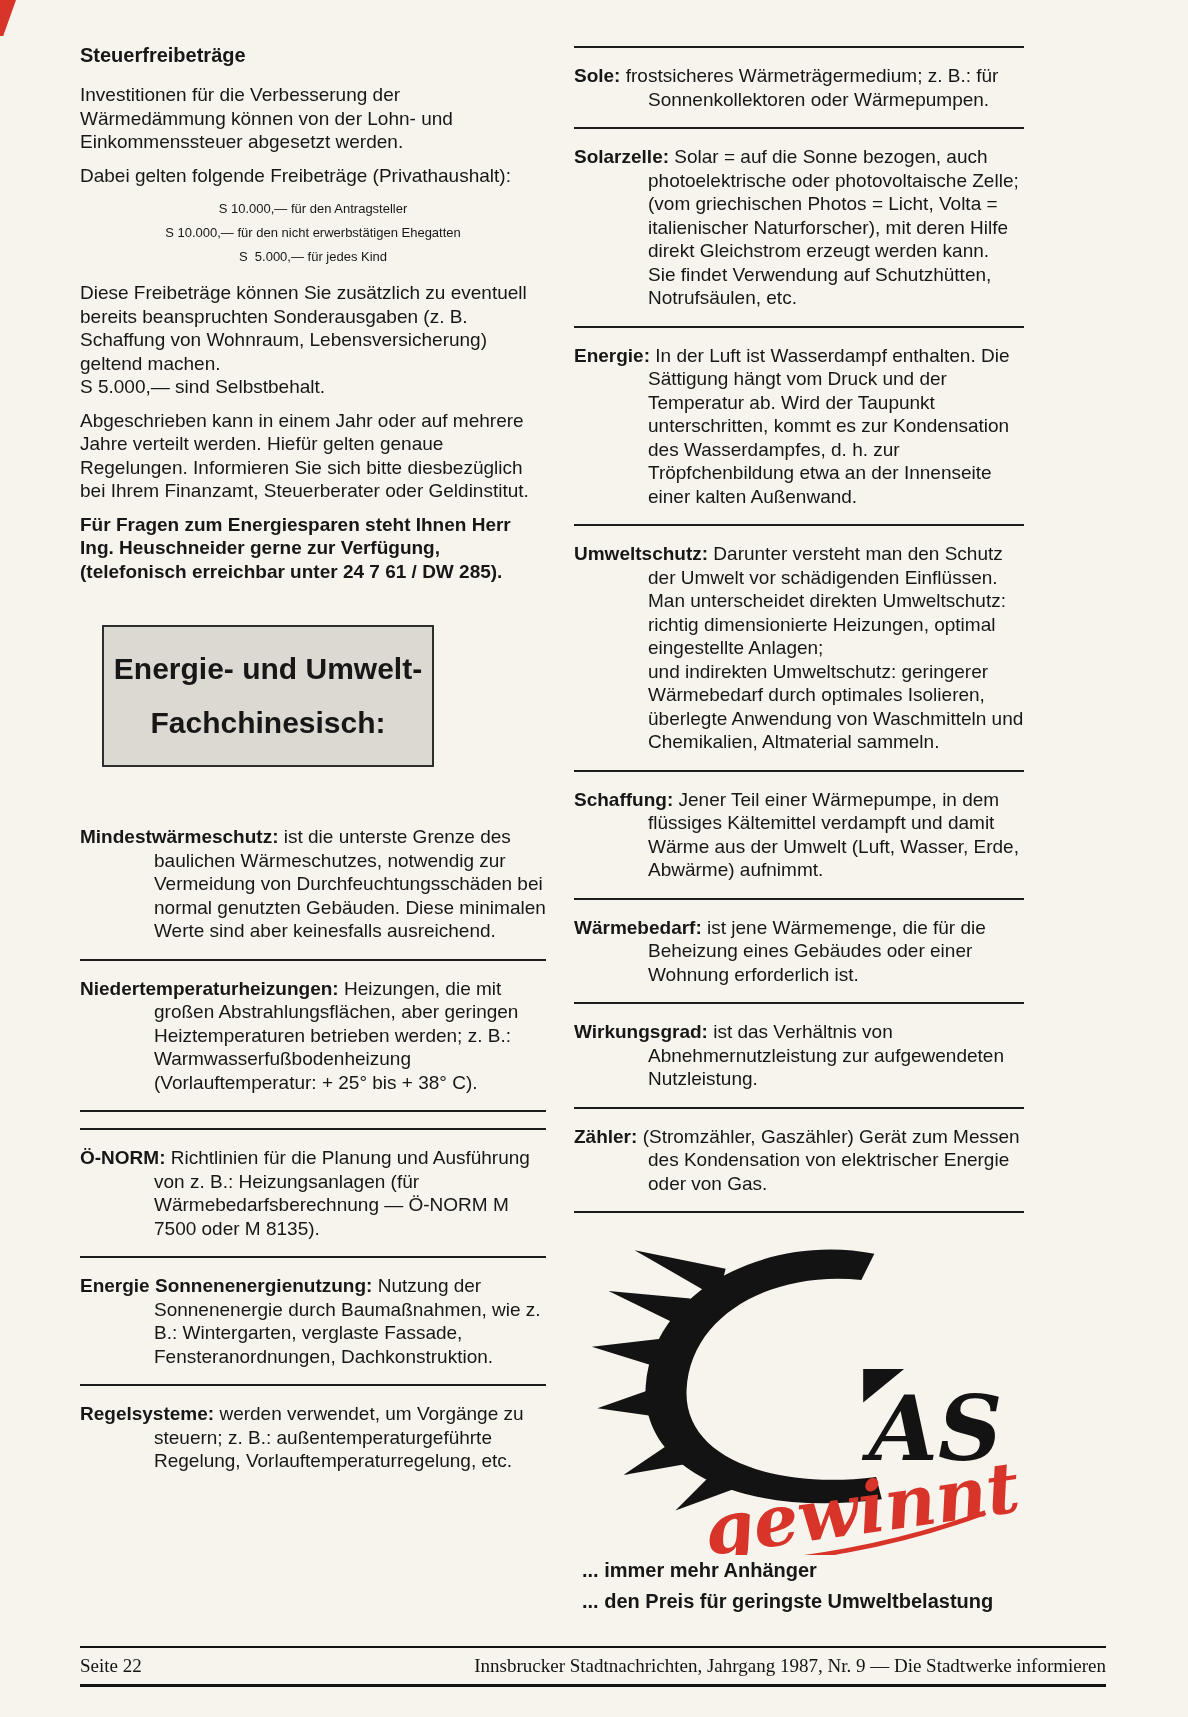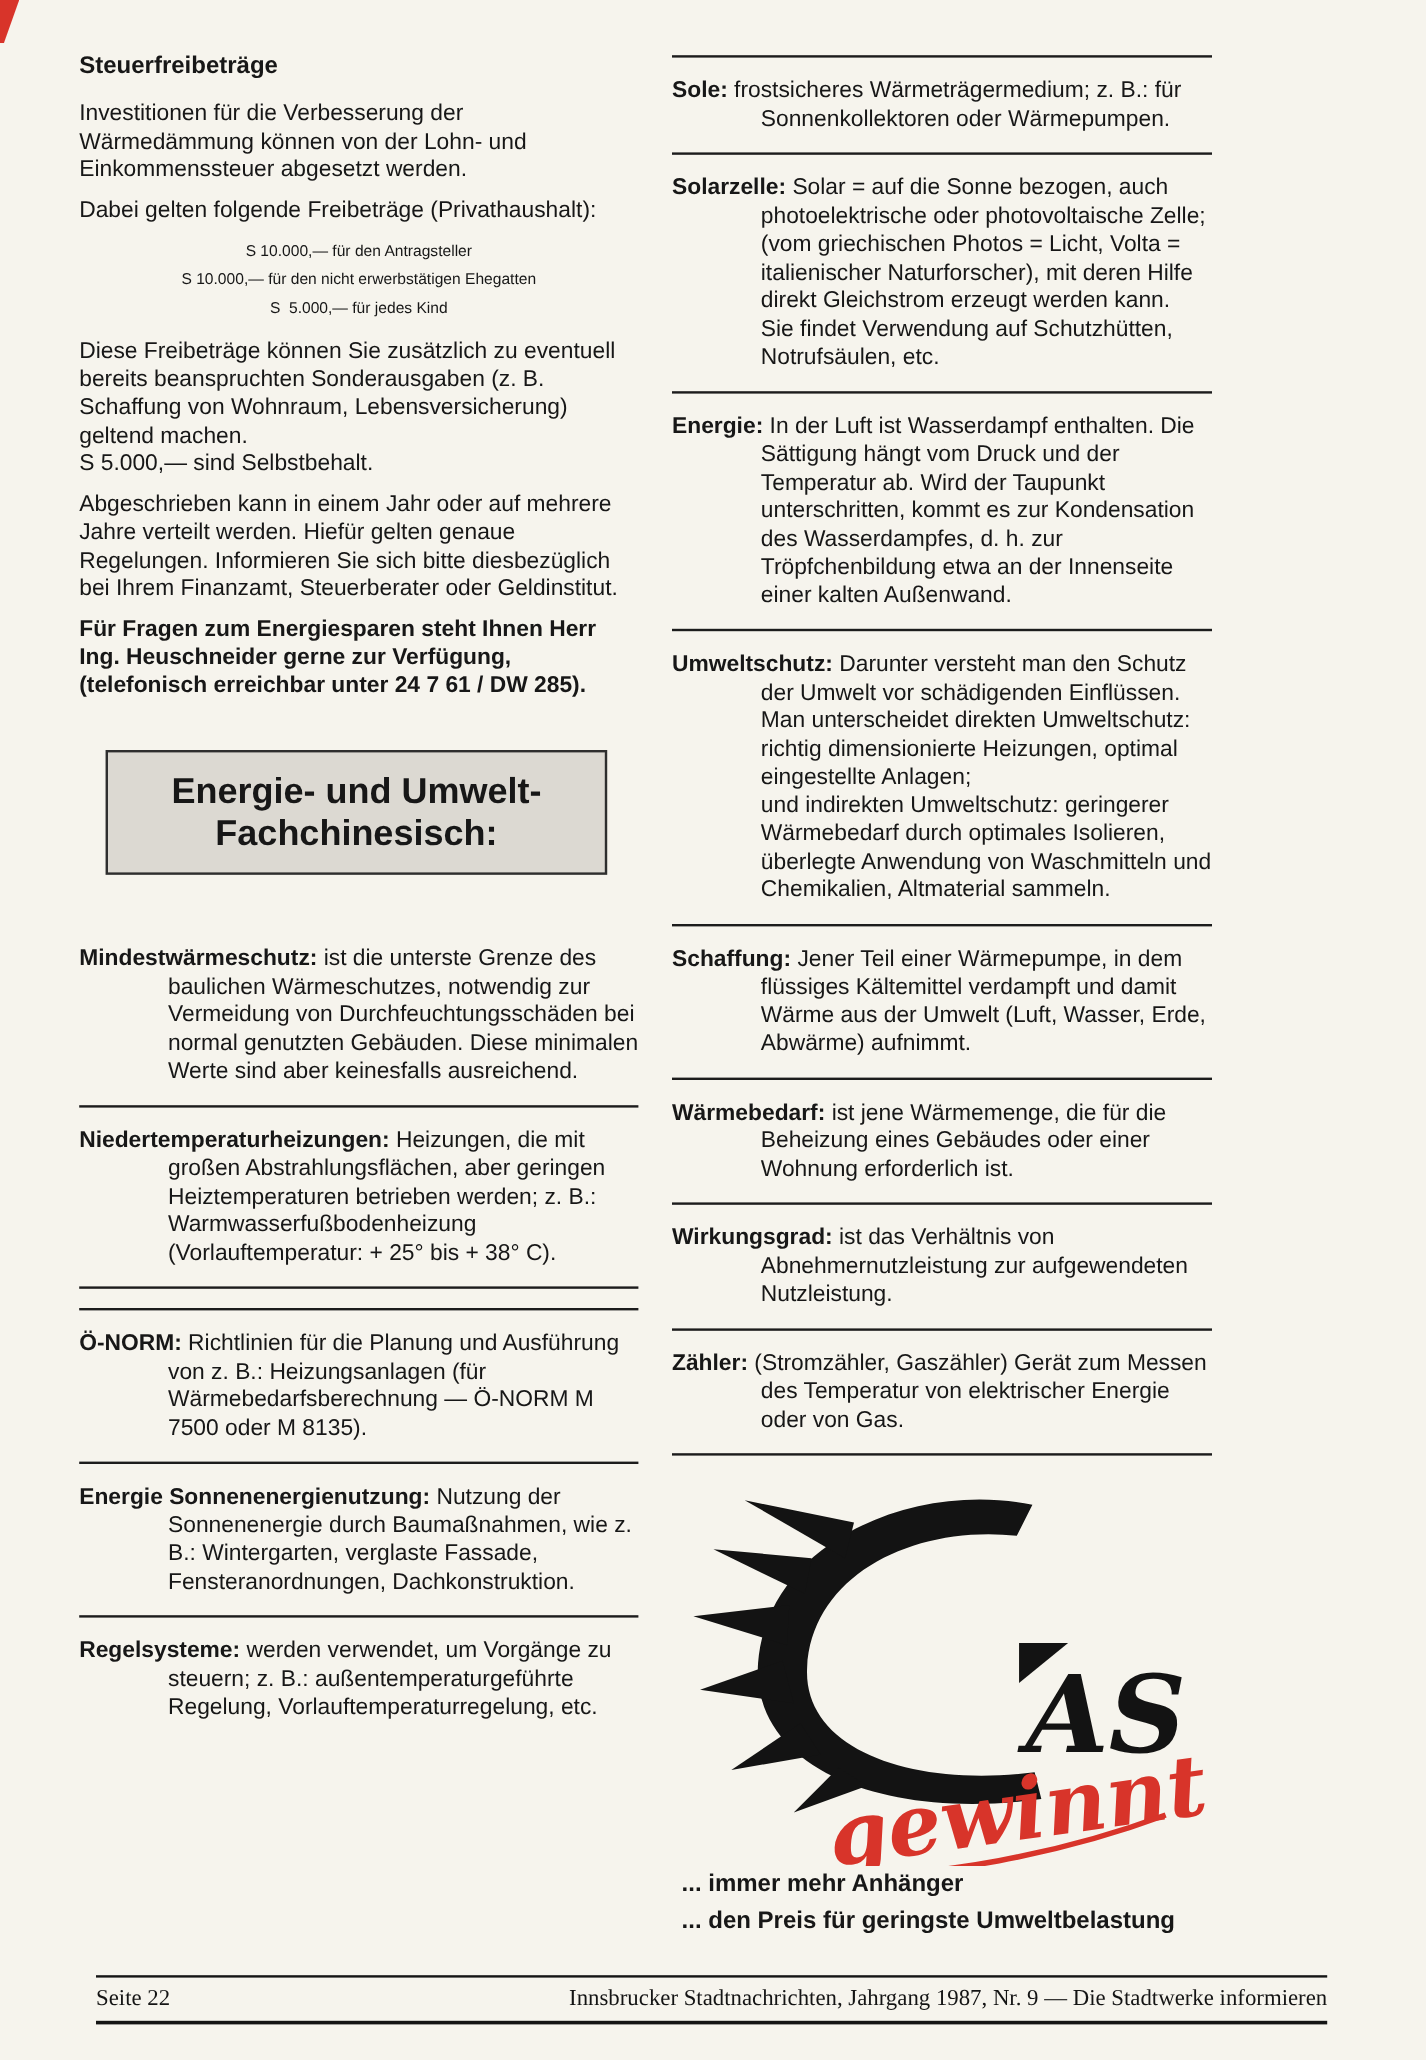--- a/index.html
+++ b/index.html
@@ -5,37 +5,37 @@
   html, body { margin: 0; padding: 0; }
   body {
     width: 1188px; height: 1717px; position: relative; overflow: hidden;
     background: #f6f4ed; color: #171717;
     font-family: "Liberation Sans", sans-serif;
   }
   .corner-mark {
     position: absolute; left: 0; top: 0; width: 16px; height: 36px;
     background: #d8342a; clip-path: polygon(0 0, 100% 0, 20% 100%, 0 100%);
   }
-  .page { position: absolute; left: 66px; top: 44px; width: 1026px; }
+  .page { position: absolute; left: 80px; top: 44px; width: 1026px; }
   .columns { display: flex; }
   .col-left { width: 466px; margin-right: 28px; }
   .col-right { width: 450px; }
 
   .sec-heading { font-size: 20px; font-weight: bold; margin: 0 0 16px 0; }
   .para { font-size: 19px; line-height: 23.5px; margin: 0 0 10px 0; }
   .prewrap { white-space: pre-line; }
   .bold { font-weight: bold; }
   .allowances { margin: 2px 0 12px 0; }
   .allowances div { font-size: 13px; line-height: 24px; text-align: center; }
 
   .glossary-box {
-    margin: 42px 4px 58px 22px; width: 418px; box-sizing: border-box;
+    margin: 42px 4px 58px 22px; width: 332px; box-sizing: border-box;
     background: #dcd9d2; border: 2px solid #2e2e2e;
     padding: 15px 8px; text-align: center;
-    font-size: 30px; font-weight: bold; line-height: 35px; white-space: pre-line;
+    font-size: 30px; font-weight: bold; line-height: 54px; white-space: pre-line;
   }
 
   .rule { height: 0; border-top: 2px solid #1c1c1c; margin: 16px 0; }
   .rule.first { margin-top: 2px; }
 
   .entry { font-size: 19px; line-height: 23.5px; padding-left: 74px; text-indent: -74px; margin: 0; }
   .entry .term { font-weight: bold; }
   .entry .def { white-space: pre-line; }
 
   .gas-ad { margin: 26px 0 0 6px; }
@@ -122,21 +122,21 @@
       <div class="rule"></div>
       <div class="entry">
         <span class="term">Wärmebedarf:</span> <span class="def">ist jene Wärmemenge, die für die Beheizung eines Gebäudes oder einer Wohnung erforderlich ist.</span>
       </div>
       <div class="rule"></div>
       <div class="entry">
         <span class="term">Wirkungsgrad:</span> <span class="def">ist das Verhältnis von Abnehmernutzleistung zur aufgewendeten Nutzleistung.</span>
       </div>
       <div class="rule"></div>
       <div class="entry">
-        <span class="term">Zähler:</span> <span class="def">(Stromzähler, Gaszähler) Gerät zum Messen des Temperatur von elektrischer Energie oder von Gas.</span>
+        <span class="term">Zähler:</span> <span class="def">(Stromzähler, Gaszähler) Gerät zum Messen des Kondensation von elektrischer Energie oder von Gas.</span>
       </div>
       <div class="rule"></div>
 
       <div class="gas-ad">
         <svg class="gas-logo" viewBox="0 0 460 340" width="440" height="316" aria-hidden="true">
           <g fill="#131313">
             <path d="M 310 16 C 200 -6, 72 52, 64 158 C 58 250, 172 300, 318 280 L 312 256 C 202 270, 104 236, 108 162 C 112 80, 202 34, 296 44 Z"></path>
             <path d="M 150 32 L 52 12 L 142 64 Z"></path>
             <path d="M 112 64 L 24 56 L 106 96 Z"></path>
             <path d="M 92 106 L 6 116 L 90 142 Z"></path>

